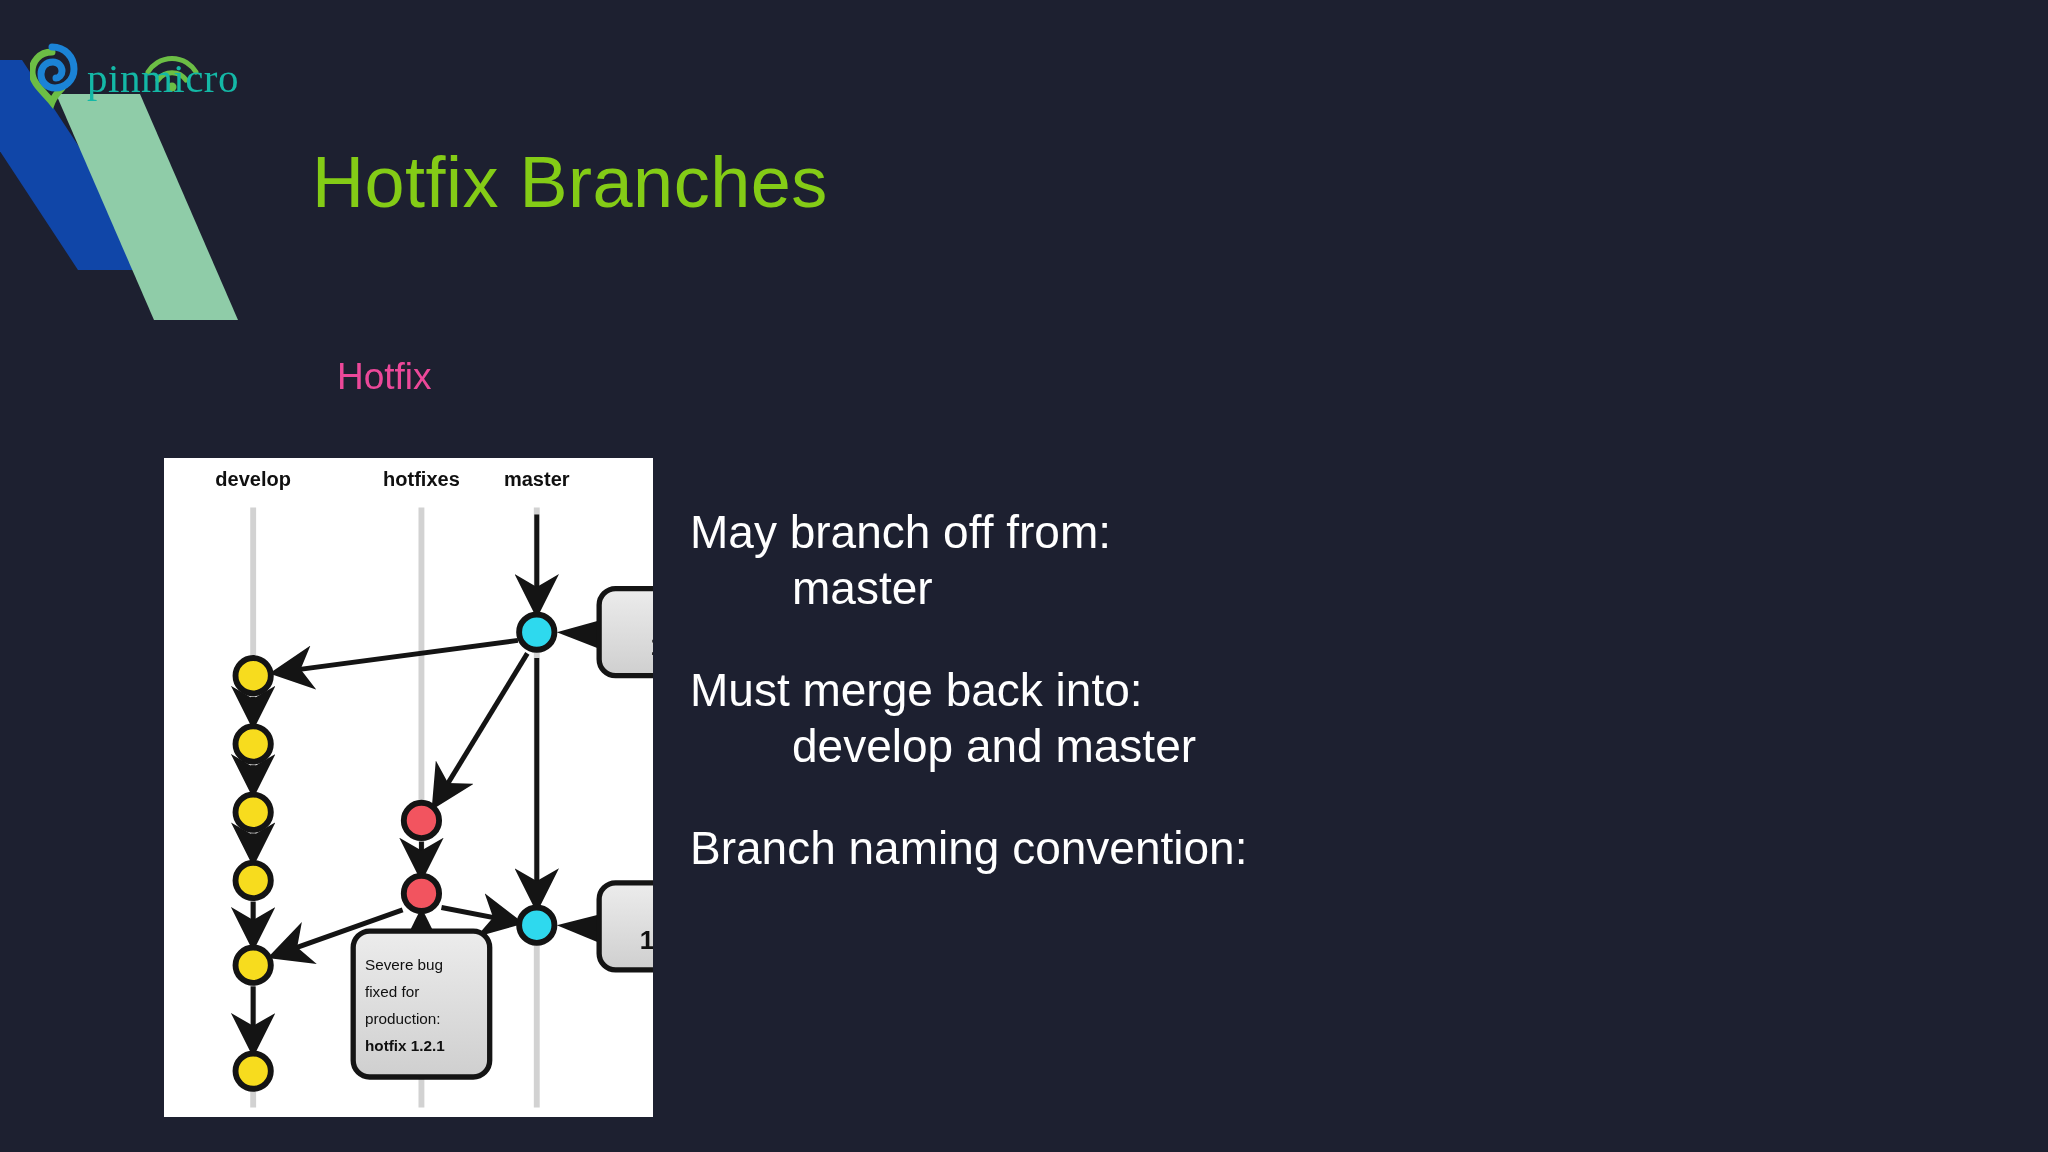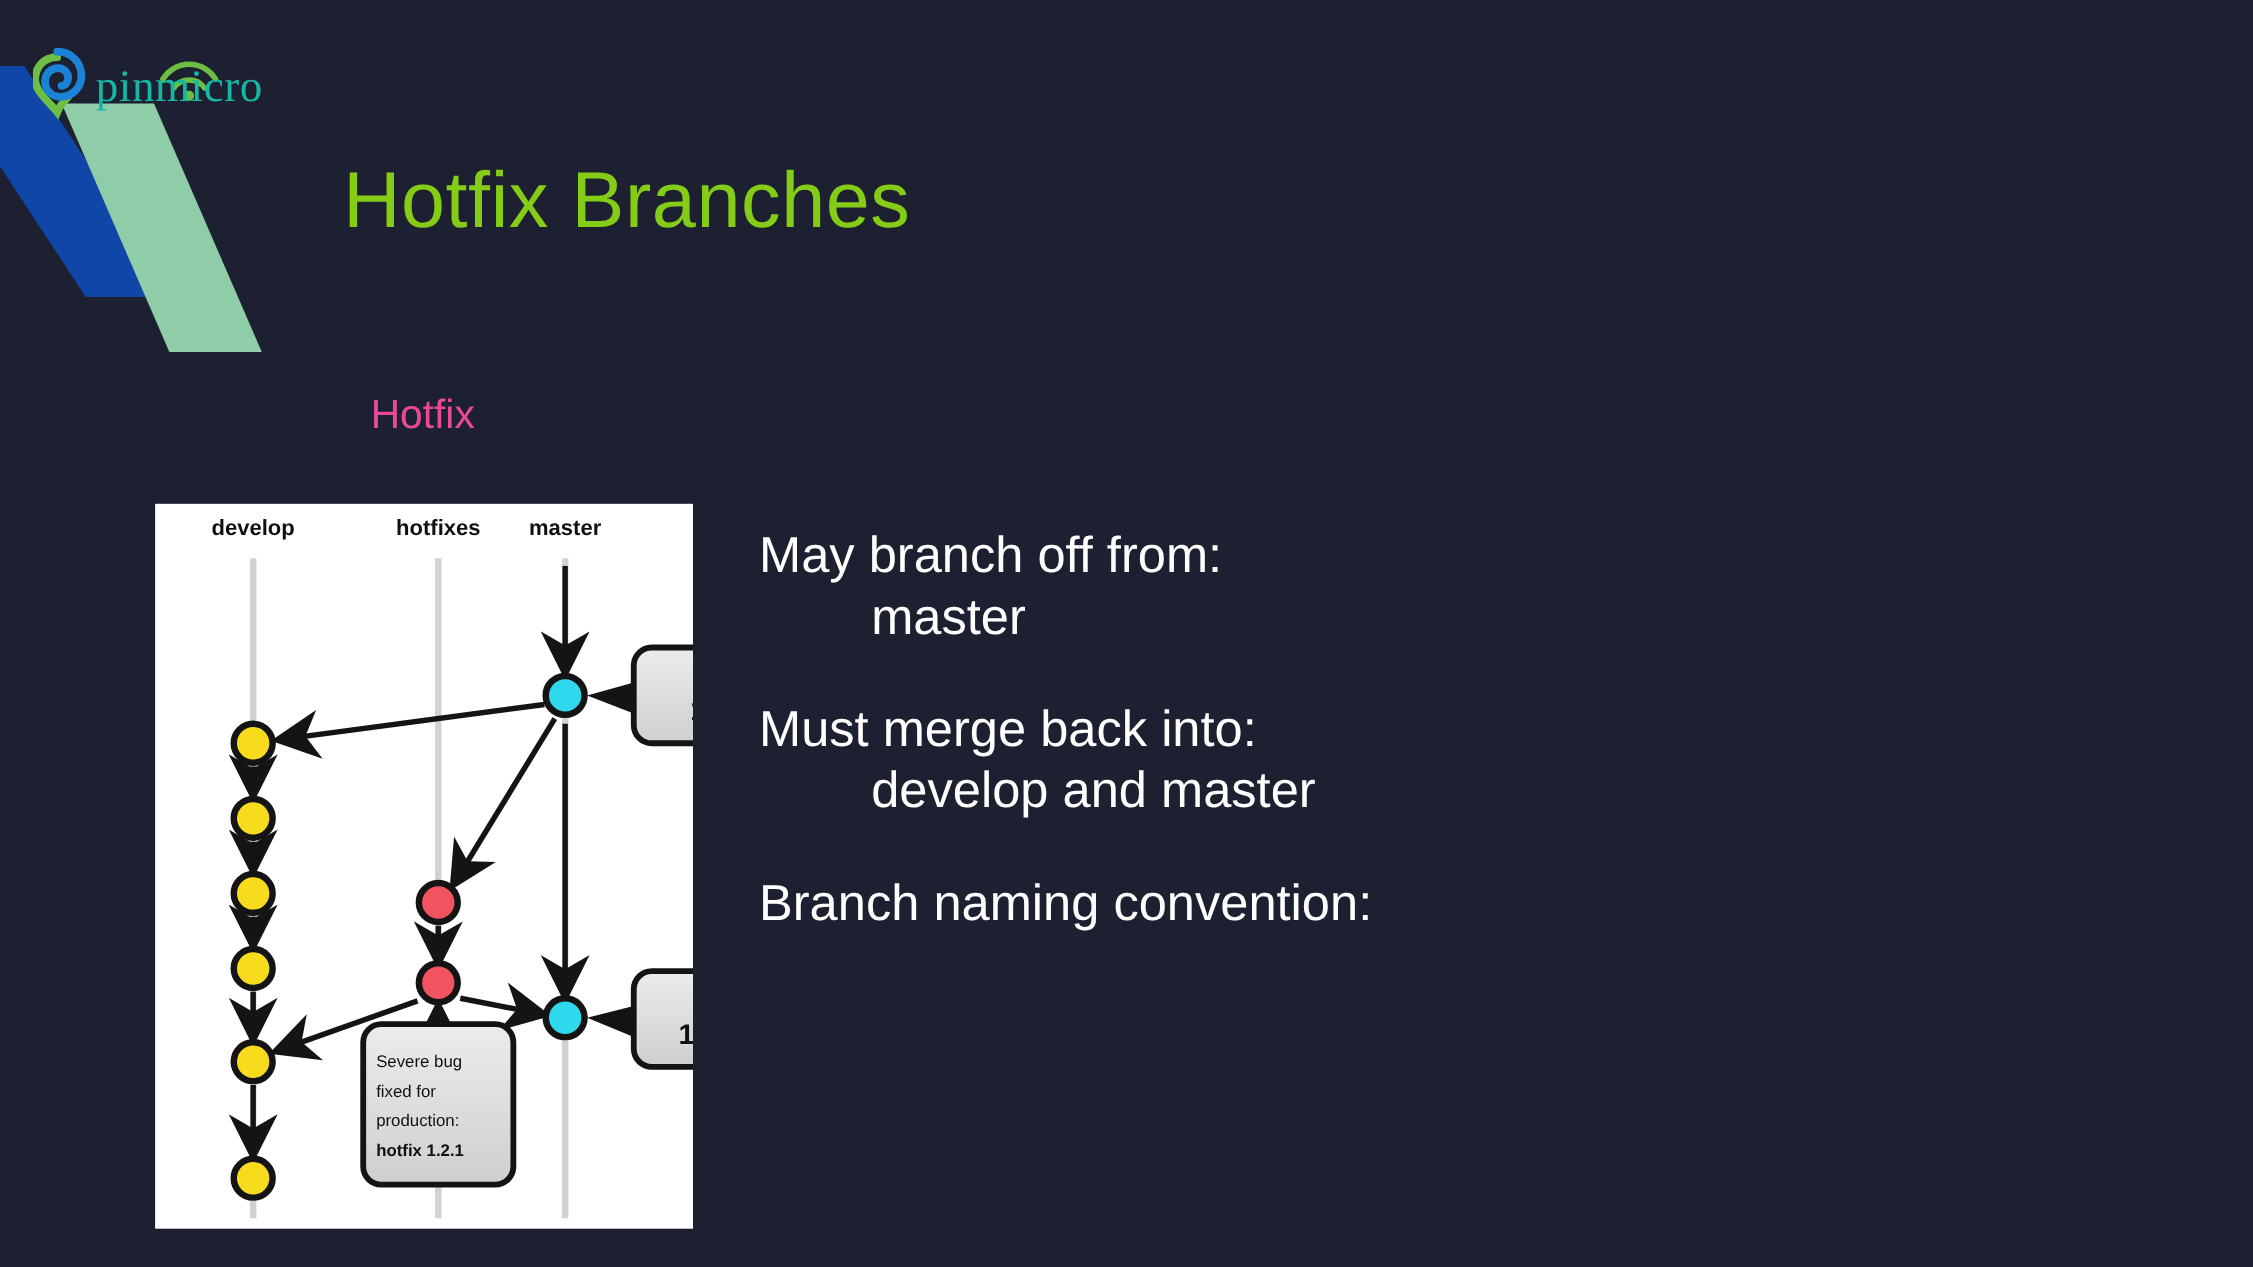--- a/index.html
+++ b/index.html
@@ -65,21 +65,21 @@
     top: 356px;
     font-size: 37px;
     font-weight: 400;
     color: #ec4899;
     white-space: nowrap;
   }
 
   
   .diagram-card {
     position: absolute;
-    left: 141px;
+    left: 164px;
     top: 458px;
     width: 489px;
     height: 659px;
     background: #ffffff;
     overflow: hidden;
   }
   .diagram-card svg { display: block; }
 
   
   .body-blocks {
@@ -88,20 +88,21 @@
     top: 476px;
     width: 1200px;
   }
   .body-block { margin-bottom: 46px; }
   .body-head {
     font-size: 46px;
     font-weight: 400;
     color: #ffffff;
     line-height: 1.22;
     white-space: nowrap;
+    margin-top: 28px;
   }
   .body-sub {
     font-size: 46px;
     font-weight: 400;
     color: #ffffff;
     line-height: 1.22;
     margin-left: 102px;
     white-space: nowrap;
   }
 </style>

